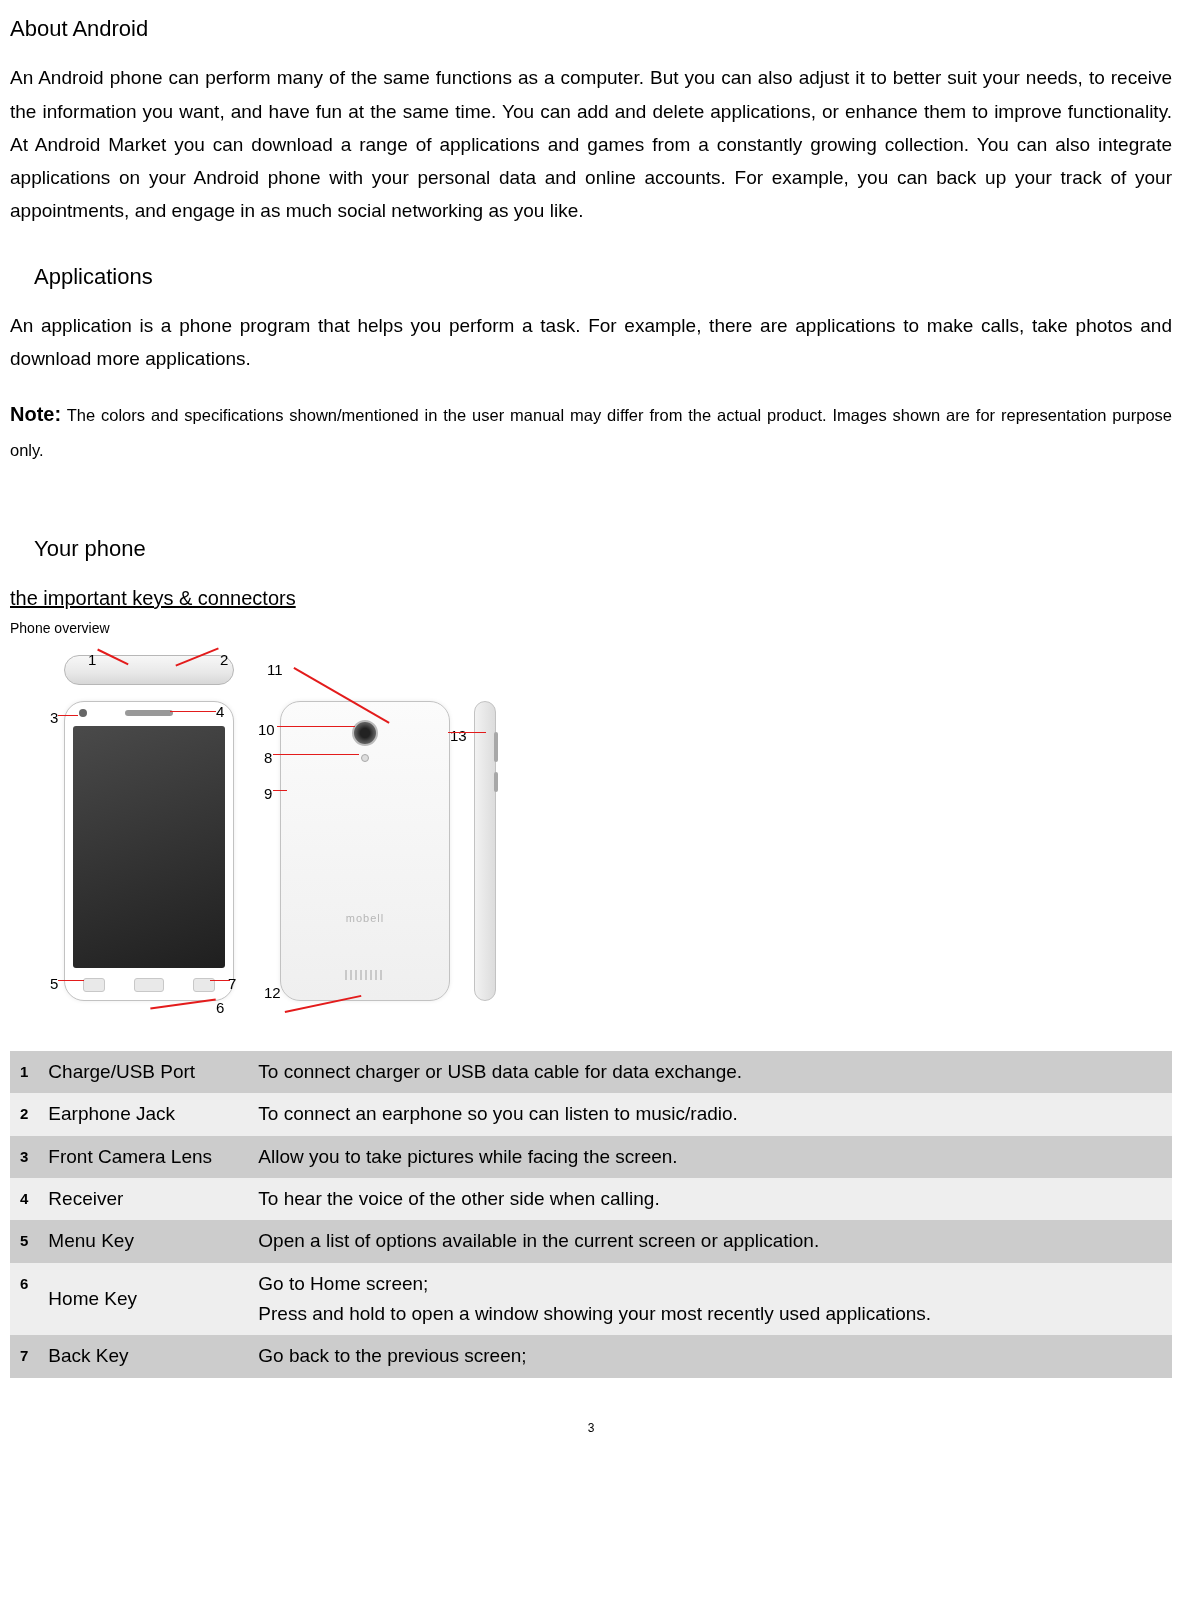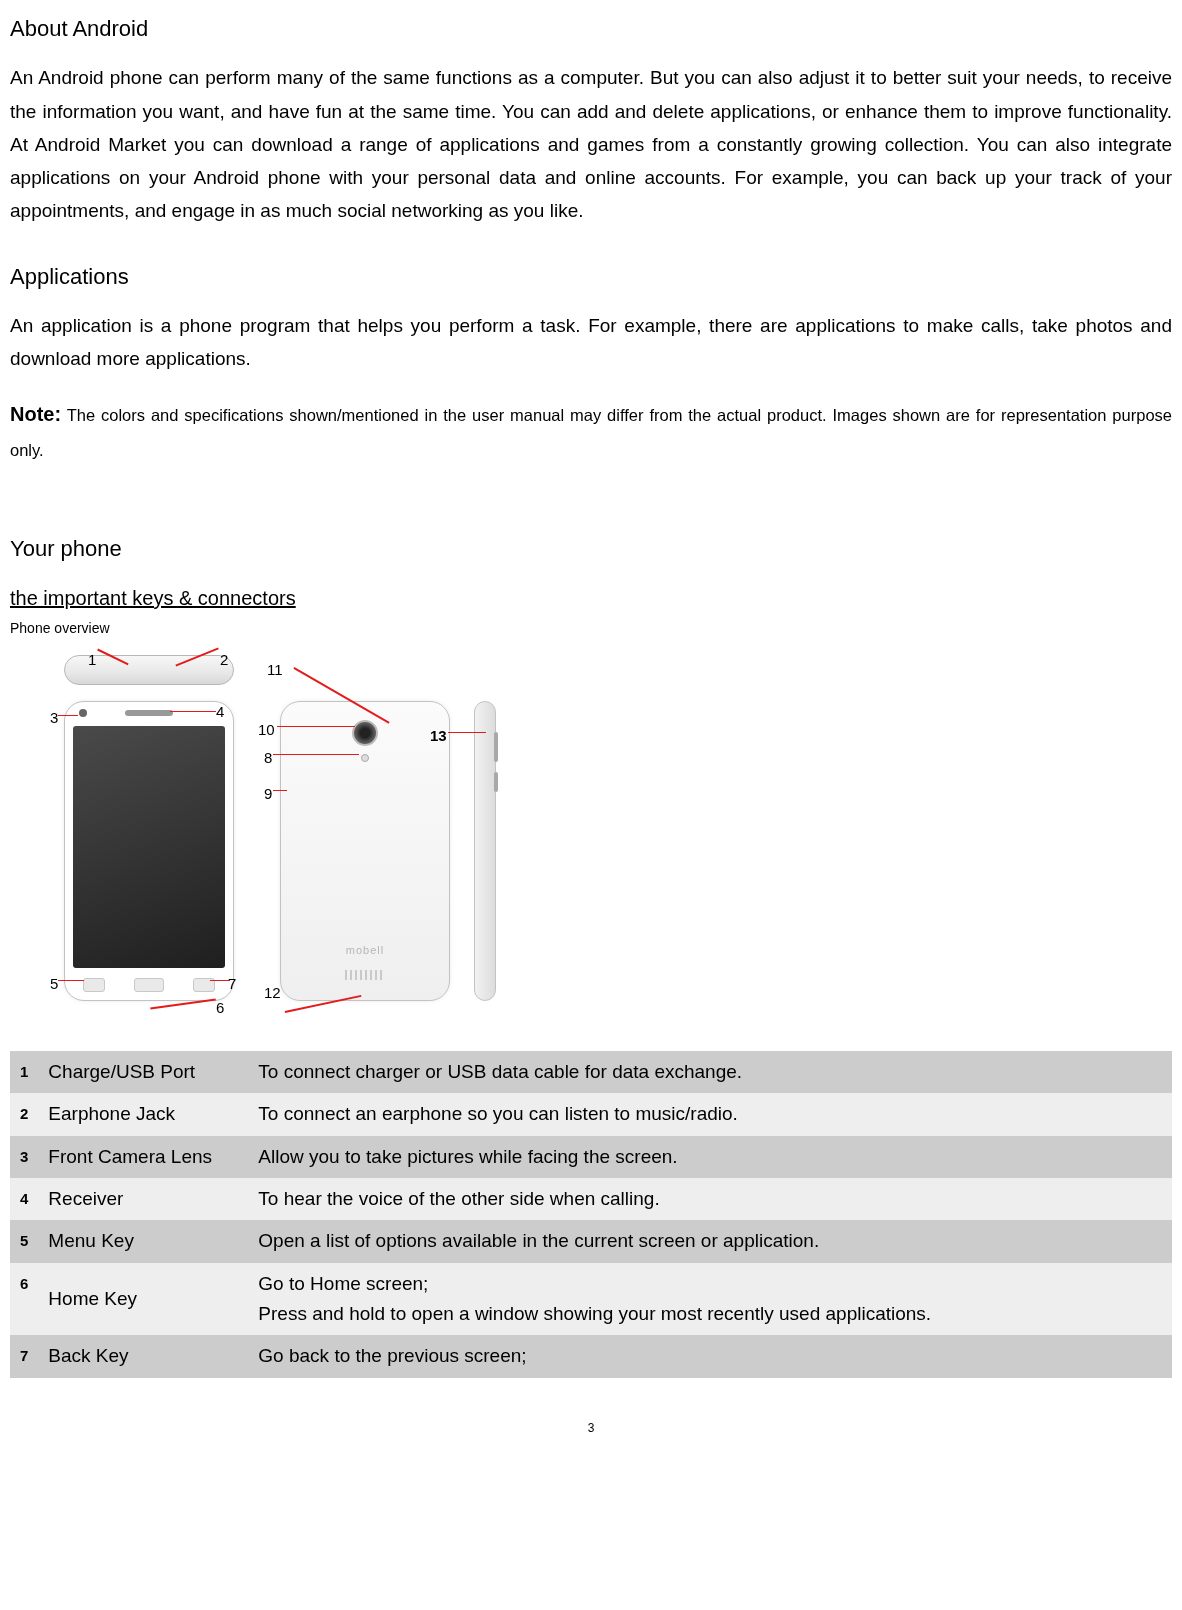--- a/index.html
+++ b/index.html
@@ -11,21 +11,21 @@
     margin: 0;
     padding: 10px 10px 30px 10px;
     width: 1182px;
     background: #fff;
   }
   h1 {
     font-size: 22px;
     font-weight: normal;
     margin: 0 0 14px 0;
   }
-  h1.tight { margin-top: 30px; }
+  h1.tight { margin-top: 30px; margin-left: 24px; }
   p.body {
     margin: 0 0 6px 0;
     text-align: justify;
     font-size: 19px;
     line-height: 1.75;
   }
   p.note {
     font-size: 16.5px;
     line-height: 2.0;
     margin: 18px 0 0 0;
@@ -100,21 +100,21 @@
     position:absolute; top:18px; left:50%; transform:translateX(-50%);
     width:26px; height:26px; border-radius:50%;
     background: radial-gradient(#222 30%, #555 60%, #888);
     border:2px solid #bbb;
   }
   .phone-back .flash {
     position:absolute; top:52px; left:50%; transform:translateX(-50%);
     width:8px; height:8px; border-radius:50%; background:#ddd; border:1px solid #aaa;
   }
   .phone-back .brand {
-    position:absolute; bottom:40px; left:0; right:0; text-align:center;
+    position:absolute; bottom:72px; left:0; right:0; text-align:center;
     font-size:11px; color:#b6b6b6; letter-spacing:1px;
   }
   .phone-back .grill {
     position:absolute; bottom:20px; left:50%; transform:translateX(-50%);
     width:40px; height:10px;
     background: repeating-linear-gradient(90deg,#c9c9c9 0 2px, transparent 2px 5px);
   }
   .phone-side {
     position:absolute; left:464px; top:56px;
     width:22px; height:300px;
@@ -210,21 +210,21 @@
   <div class="callout" style="left:40px; top:60px;">3</div>
   <div class="callout" style="left:206px; top:54px;">4</div>
   <div class="callout" style="left:40px; top:326px;">5</div>
   <div class="callout" style="left:206px; top:350px;">6</div>
   <div class="callout" style="left:218px; top:326px;">7</div>
   <div class="callout" style="left:254px; top:100px;">8</div>
   <div class="callout" style="left:254px; top:136px;">9</div>
   <div class="callout" style="left:248px; top:72px;">10</div>
   <div class="callout" style="left:257px; top:12px;">11</div>
   <div class="callout" style="left:254px; top:335px;">12</div>
-  <div class="callout" style="left:420px; top:78px;font-weight:bold;">13</div>
+  <div class="callout" style="left:440px; top:78px;">13</div>
 
   <div class="line-red" style="left:86px; top:11px; width:34px; transform:rotate(26deg);"></div>
   <div class="line-red" style="left:164px; top:11px; width:46px; transform:rotate(-22deg);"></div>
   <div class="line-red" style="left:48px; top:70px; width:20px;"></div>
   <div class="line-red" style="left:160px; top:66px; width:46px;"></div>
   <div class="line-red" style="left:48px; top:335px; width:26px;"></div>
   <div class="line-red" style="left:140px; top:358px; width:66px; transform:rotate(-8deg);"></div>
   <div class="line-red" style="left:200px; top:335px; width:20px;"></div>
   <div class="line-red" style="left:263px; top:109px; width:86px;"></div>
   <div class="line-red" style="left:263px; top:145px; width:14px;"></div>

